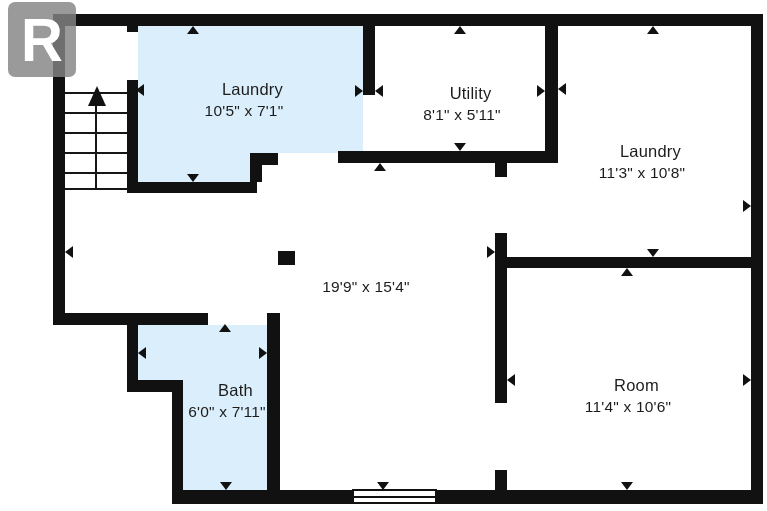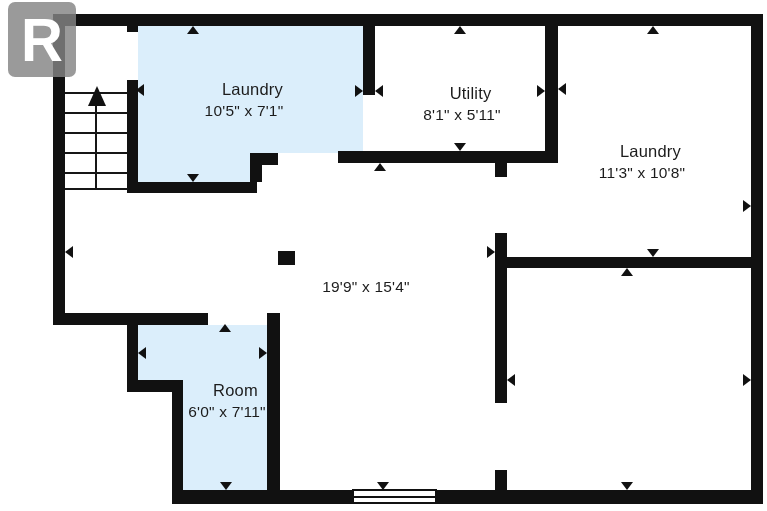--- a/index.html
+++ b/index.html
@@ -97,22 +97,26 @@
     <div class="room-dim">8'1" x 5'11"</div>
   </div>
   <div class="room-label" style="left:642px;top:142px">
     <div class="room-name">Laundry</div>
     <div class="room-dim">11'3" x 10'8"</div>
   </div>
   <div class="room-label" style="left:366px;top:275px">
     <div class="room-dim">19'9" x 15'4"</div>
   </div>
   <div class="room-label" style="left:227px;top:381px">
+    <div class="room-name">Bath</div>
+    <div class="room-dim">6'0" x 7'11"</div>
+  </div>
+  <div class="room-label" style="left:628px;top:376px">
     <div class="room-name">Room</div>
-    <div class="room-dim">6'0" x 7'11"</div>
+    <div class="room-dim">11'4" x 10'6"</div>
   </div>
 
   <div class="arr up" style="left:187px;top:26px"></div>
   <div class="arr down" style="left:187px;top:174px"></div>
   <div class="arr left" style="left:136px;top:84px"></div>
   <div class="arr right" style="left:355px;top:85px"></div>
 
   <div class="arr up" style="left:454px;top:26px"></div>
   <div class="arr down" style="left:454px;top:143px"></div>
   <div class="arr left" style="left:375px;top:85px"></div>

